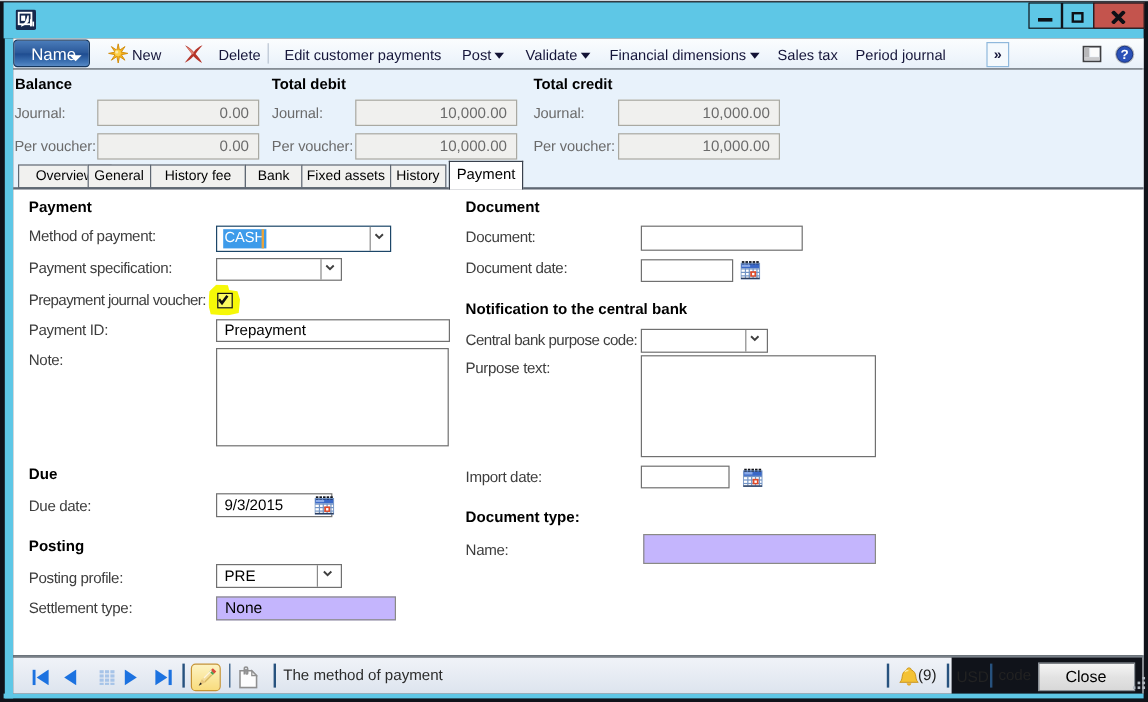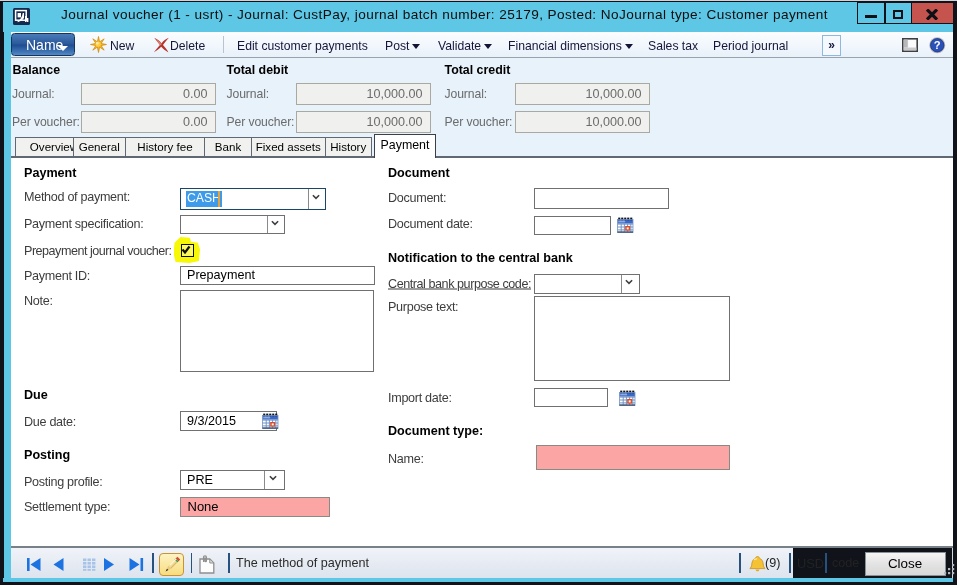--- a/index.html
+++ b/index.html
@@ -21,21 +21,21 @@
   .glabel{position:absolute;font-size:12.2px;color:#6b6b6b;letter-spacing:-0.1px;}
   .ginput{position:absolute;height:22px;background:#f0f0ee;border:1px solid #a9a9a2;box-sizing:border-box;font-size:12.6px;color:#6b6b6b;text-align:right;line-height:20px;padding-right:7px;}
   
   .tab{position:absolute;height:19.5px;background:#f1f1ef;border:1px solid #5f6873;box-sizing:border-box;font-size:11.6px;color:#000;text-align:center;line-height:18px;white-space:nowrap;overflow:hidden;}
   #activetab{left:374px;top:134px;width:62px;height:24.2px;background:#fff;border:1.4px solid #39414d;border-bottom:none;box-sizing:border-box;font-size:12.4px;color:#000;text-align:center;line-height:20px;position:absolute;z-index:5;}
   
   #content{left:11px;top:158px;width:942px;height:388px;background:#fff;}
   .flabel{position:absolute;font-size:12.6px;color:#3d3d3d;white-space:nowrap;letter-spacing:-0.3px;transform:translateY(-1.5px);}
   .fhdr{position:absolute;font-size:12.6px;font-weight:bold;color:#000;white-space:nowrap;transform:translateY(-2px);}
   .inp{position:absolute;background:#fff;border:1px solid #707070;box-sizing:border-box;font-size:12.6px;color:#000;padding-left:34px;}
-  .inpdis{position:absolute;background:#fca5a5;border:1px solid #8a8a85;box-sizing:border-box;font-size:13px;color:#000;}
+  .inpdis{position:absolute;background:#c4b5fd;border:1px solid #8a8a85;box-sizing:border-box;font-size:13px;color:#000;}
   .combo-arrow{position:absolute;right:0;top:0;bottom:0;width:17px;border-left:1px solid #8a8a8a;}
   .chev{position:absolute;left:3px;top:4px;width:8px;height:8px;}
   
   #statusline{left:11px;top:546px;width:942px;height:2px;background:#788088;}
   #statusbar{left:11px;top:548px;width:782px;height:30px;background:linear-gradient(#f0f3f8,#dde4ee);}
   .sep{position:absolute;top:5px;width:1.6px;height:20px;background:#27527e;}
   #bottomstrip{left:3px;top:578px;width:950px;height:4.4px;background:#5ec7e6;}
   #leftstrip{left:4px;top:32px;width:7px;height:550px;background:#5ec7e6;}
   #rightline{left:951.6px;top:32px;width:1.6px;height:546px;background:#d5d9de;}
   #topline{left:0;top:0;width:957px;height:1px;background:#cfd4da;}
@@ -50,21 +50,20 @@
   <div id="rightline" class="abs"></div>
 
   <svg id="appicon" class="abs" viewBox="0 0 17 17">
     <rect x="0" y="0" width="17" height="17" rx="1.5" fill="#16294e"></rect>
     <rect x="2.6" y="2.6" width="10.6" height="9.6" fill="none" stroke="#fff" stroke-width="1.5"></rect>
     <rect x="4.6" y="5" width="3.4" height="4.4" fill="#fff"></rect>
     <path d="M9.8 5 L11 5 L11 10 C9.5 12.2 7 13.6 4.6 14.2 L4.6 13.2 C7.2 12 9 9.5 9.8 5 Z" fill="#fff"></path>
     <rect x="12" y="8" width="1.6" height="6" fill="#fff"></rect>
     <rect x="14" y="10" width="1.4" height="4" fill="#fff"></rect>
   </svg>
-  <div id="title" class="abs">Journal voucher (1 - usrt) - Journal: CustPay, journal batch number: 25179, Posted: NoJournal type: Customer payment</div>
 
   <div class="abs winbtn" style="left:857px;top:2px;width:28px;background:#5ec7e6;"></div>
   <div class="abs winbtn" style="left:884.5px;top:2px;width:27.5px;background:#5ec7e6;"></div>
   <div class="abs winbtn" style="left:911px;top:2px;width:43px;background:#c4544d;"></div>
   <div class="abs" style="left:865px;top:15px;width:12px;height:3.4px;background:#0d1016;"></div>
   <div class="abs" style="left:893px;top:10px;width:10px;height:9px;border:2.2px solid #0d1016;box-sizing:border-box;"></div>
   <svg class="abs" style="left:926px;top:9px;" width="12" height="11" viewBox="0 0 12 11">
     <path d="M1 0.5 L11 10.5 M11 0.5 L1 10.5" stroke="#0d1016" stroke-width="3.2" fill="none"></path>
   </svg>
 
@@ -76,21 +75,21 @@
   <svg class="abs" style="left:90px;top:36px" width="17" height="17" viewBox="0 0 17 17">
     <polygon points="8.5,0.5 9.57,5.91 14.16,2.84 11.09,7.43 16.5,8.5 11.09,9.57 14.16,14.16 9.57,11.09 8.5,16.5 7.43,11.09 2.84,14.16 5.91,9.57 0.5,8.5 5.91,7.43 2.84,2.84 7.43,5.91" fill="#f6b51e" stroke="#d28d0e" stroke-width="0.8"></polygon>
     <circle cx="8.1" cy="8.1" r="2.6" fill="#fbcf4a"></circle>
     <circle cx="7.3" cy="7.3" r="1.3" fill="#fde9a8"></circle>
   </svg>
   <div class="mitem" style="left:110px;">New</div>
   <svg class="abs" style="left:153px;top:37px" width="17" height="16" viewBox="0 0 17 16">
     <path d="M1.2 0.8 C4.5 2.3 7 4.4 8.5 6.4 C10.2 4 13 1.6 15.8 0.8 C13.5 3.4 11.6 5.8 10 8 C12.4 10.6 14.2 13 15.4 15.4 C12.4 13.8 10 11.8 8.2 9.8 C6.2 12 3.6 13.9 0.9 15.2 C2.9 12.6 4.9 10.2 6.9 7.9 C4.9 5.4 3 3 1.2 0.8 Z" fill="#b5352a"></path>
     <path d="M2.6 2 C5.4 3.6 7.3 5.4 8.6 7.2 L7.5 8.4 C5.5 6.2 3.9 4 2.6 2 Z" fill="#e08273"></path>
   </svg>
-  <div class="mitem" style="left:170px;">Delete</div>
+  <div class="mitem" style="left:182px;">Delete</div>
   <div class="abs" style="left:223px;top:36px;width:1px;height:17px;background:#b9c4d1;"></div>
   <div class="mitem" style="left:237px;">Edit customer payments</div>
   <div class="mitem" style="left:385px;">Post<span class="tri"></span></div>
   <div class="mitem" style="left:438px;">Validate<span class="tri"></span></div>
   <div class="mitem" style="left:508px;">Financial dimensions<span class="tri"></span></div>
   <div class="mitem" style="left:648px;">Sales tax</div>
   <div class="mitem" style="left:713px;text-align:center;">Period journal</div>
   <div class="abs" style="left:822px;top:34.5px;width:17px;height:19px;border:1px solid #8fb8dc;background:#f4f9fd;color:#16163a;font-size:12px;font-weight:bold;text-align:center;line-height:18px;">»</div>
   <svg class="abs" style="left:902px;top:38px" width="16" height="14" viewBox="0 0 16 14">
     <rect x="0.8" y="0.8" width="14.4" height="12.4" fill="none" stroke="#3f3f42" stroke-width="1.6"></rect>
@@ -230,21 +229,21 @@
         <rect x="10.1" y="6.6" width="1" height="8"></rect>
         <rect x="13.3" y="6.6" width="1" height="8"></rect>
       </g>
       <rect x="0.5" y="2.4" width="15.5" height="13" fill="none" stroke="#7394c4" stroke-width="0.8"></rect>
       <rect x="8.2" y="9" width="4.9" height="4.6" fill="#e04a28"></rect>
       <rect x="9.7" y="10.4" width="2" height="2" fill="#fff"></rect>
       <rect x="0.5" y="14.4" width="15.5" height="1.2" fill="#2c3d5e"></rect>
     </svg>
 
   <div class="fhdr" style="left:388px;top:252.5px;">Notification to the central bank</div>
-  <div class="flabel" style="left:388px;top:278px;letter-spacing:-0.45px;text-decoration:underline;">Central bank purpose code:</div>
+  <div class="flabel" style="left:388px;top:278px;letter-spacing:-0.45px;">Central bank purpose code:</div>
   <div class="inp" style="left:534px;top:273.5px;width:105.5px;height:20px;">
      <span class="combo-arrow" style="width:17px;">
        <svg class="chev" style="top:3px" width="9" height="9" viewBox="0 0 9 9">
           <path d="M1 2.5 L4.5 6 L8 2.5" stroke="#3f3f3f" stroke-width="1.8" fill="none"></path>
         </svg>
      </span>
   </div>
   <div class="flabel" style="left:388px;top:301px;">Purpose text:</div>
   <div class="inp" style="left:534px;top:296px;width:196px;height:85px;"></div>
   <div class="flabel" style="left:388px;top:392px;">Import date:</div>

